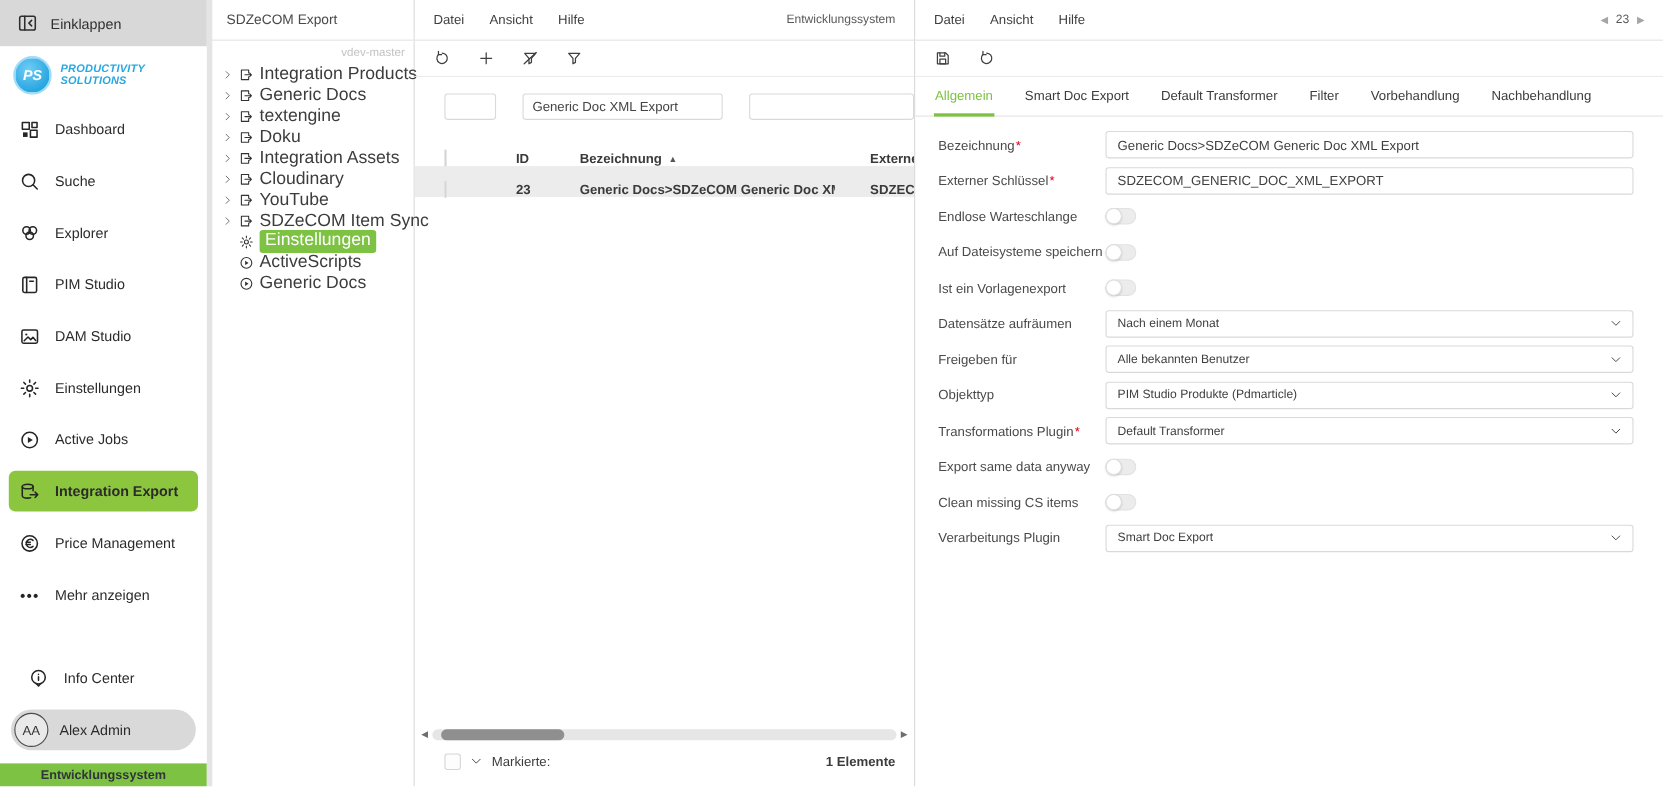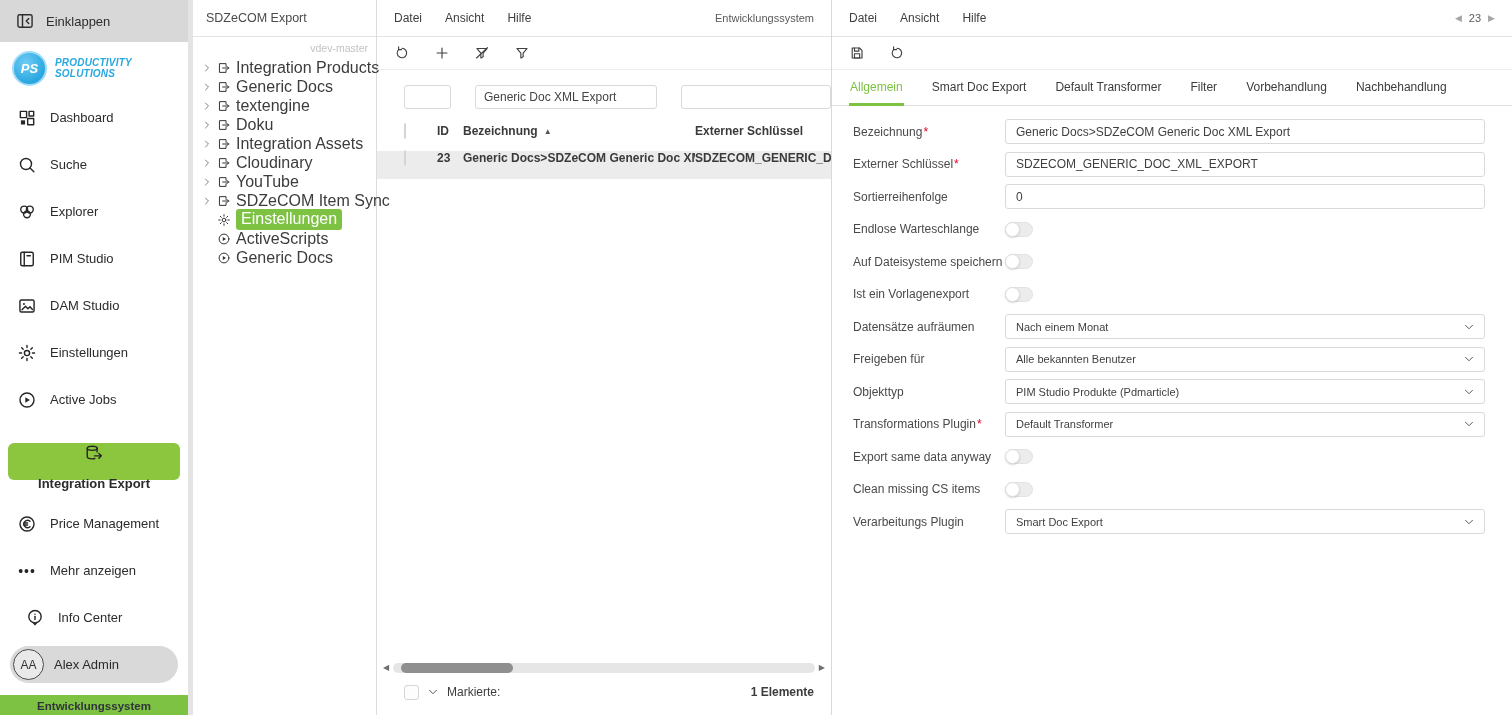--- a/index.html
+++ b/index.html
@@ -25,21 +25,21 @@
   .brand-circle { width: 35px; height: 35px; border-radius: 50%; flex: none;
     background: radial-gradient(circle at 38% 32%, #6fcdf5 0%, #2aa6e0 70%);
     border: 2px solid #9edcf8; color: #fff; font-weight: bold; font-style: italic;
     display: flex; align-items: center; justify-content: center; font-size: 13px; text-align: center; }
   .brand-text { color: #29a8e0; font-weight: bold; font-style: italic;
     font-size: 10px; line-height: 1.1; letter-spacing: .2px; display: flex; flex-direction: column; }
   .nav { flex: none; padding: 0 8px; }
   .nav-item { height: 47px; display: flex; align-items: center; gap: 13px;
     padding: 0 9px; font-size: 13px; color: #2b2b2b; cursor: pointer; border-radius: 6px; }
   .nav-item .ic { color: #262626; }
-  .nav-item.active { background: #8cc63f; font-weight: bold; height: 37px; margin: 20px 0; flex-direction: column; }
+  .nav-item.active { background: #8cc63f; font-weight: bold; height: 37px; margin: 5px 0; }
   .more-glyph { font-size: 14px; letter-spacing: 1px; color: #262626; width: 20px; text-align: center; }
   .side-spacer { flex: 1; }
   .info-item { margin: 0 8px; }
   .user-pill { margin: 5px 10px 12px 10px; height: 37px; background: #d9d9d9; border-radius: 19px;
     display: flex; align-items: center; gap: 10px; padding: 0 3px; cursor: pointer; flex: none; }
   .avatar { width: 31px; height: 31px; border-radius: 50%; background: #e9e9e9;
     border: 1.5px solid #4b4b4b; display: flex; align-items: center; justify-content: center;
     font-size: 12px; color: #333; flex: none; }
   .user-name { font-size: 13px; color: #2b2b2b; }
   .side-footer { height: 21px; background: #7dc242; display: flex; align-items: center;
@@ -71,21 +71,21 @@
 
   
   .list-panel { width: 455px; flex: none; border-right: 1px solid #d9d9d9;
     display: flex; flex-direction: column; overflow: hidden; }
   .filter-row { display: flex; gap: 24px; padding: 15px 0 10px 27px; flex: none; }
   .f-input { height: 24px; border: 1px solid #d9d9d9; border-radius: 3px; padding: 0 8px;
     font-size: 12px; font-family: "Liberation Sans", sans-serif; color: #444; outline: none; }
   .f-id { width: 47px; }
   .f-bez { width: 218px; }
   .f-ext { width: 150px; flex: none; }
-  .lrow { display: flex; align-items: flex-start; padding-left: 27px; flex: none; }
+  .lrow { display: flex; align-items: flex-end; padding-left: 27px; flex: none; gap: 32px; }
   .l-header { height: 27px; font-weight: bold; font-size: 12px; color: #3a3a3a; margin-top: 5px; }
   .l-data { height: 28px; background: #ececec; font-size: 12px; font-weight: 600; color: #3a3a3a; cursor: pointer; }
   .c-check { width: 33px; flex: none; }
   .c-id { width: 26px; flex: none; }
   .c-bez { width: 232px; flex: none; white-space: nowrap; overflow: hidden; display: flex; align-items: center; gap: 6px; }
   .c-ext { flex: 1; white-space: nowrap; overflow: hidden; }
   .sort-arrow { font-size: 8px; color: #555; }
   .checkbox { width: 15px; height: 15px; border: 1px solid #d5d5d5; border-radius: 3px;
     background: #fdfdfd; cursor: pointer; flex: none; }
   .list-spacer { flex: 1; }
@@ -543,26 +543,20 @@
         </span>
     </div>
 
     <div class="frow">
       <span class="flabel"><span>Externer Schlüssel</span><span class="req">*</span></span>
       <span class="fcontrol">
           <input class="tinput" value="SDZECOM_GENERIC_DOC_XML_EXPORT" style="">
         </span>
     </div>
 
-    <div class="frow">
-      <span class="flabel"><span>Sortierreihenfolge</span></span>
-      <span class="fcontrol">
-          <input class="tinput" value="0" style="">
-        </span>
-    </div>
 
     <div class="frow">
       <span class="flabel"><span>Endlose Warteschlange</span></span>
       <span class="fcontrol">
           <span class="toggle">
             <span class="knob"></span>
           </span>
         </span>
     </div>
 

